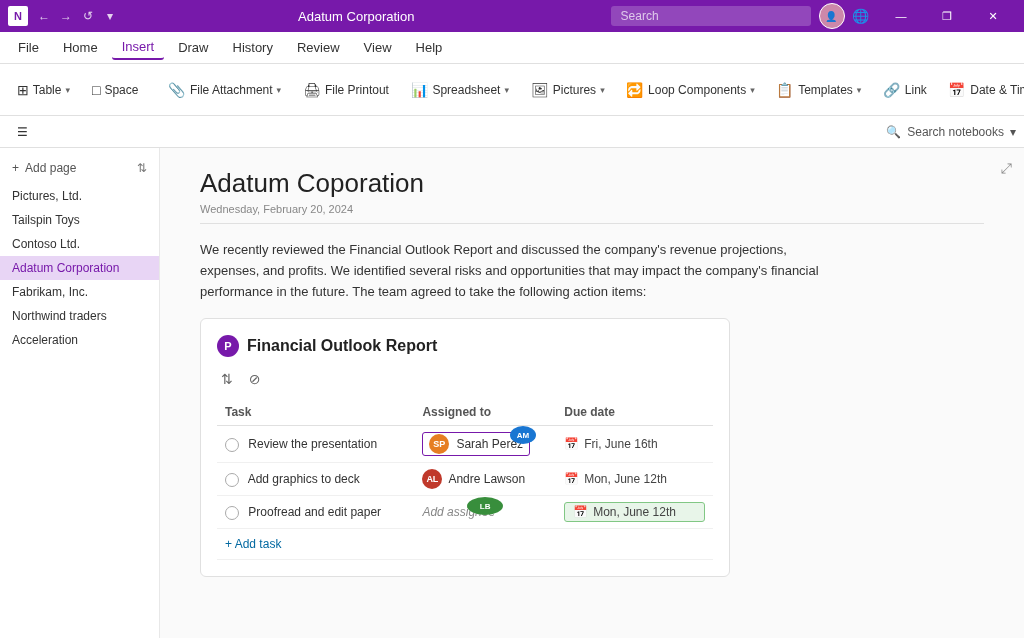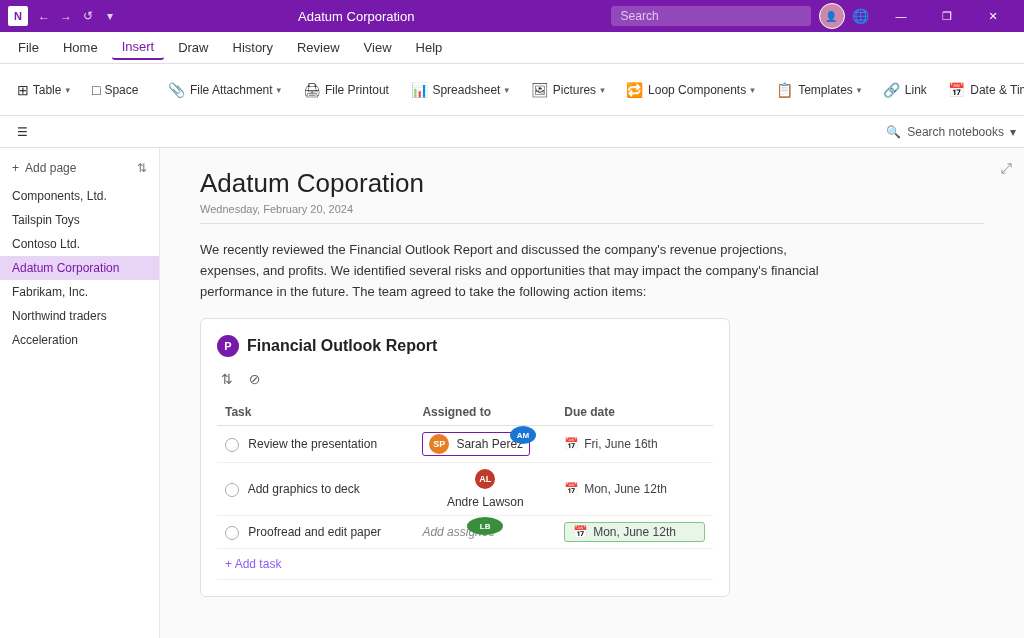--- a/index.html
+++ b/index.html
@@ -229,21 +229,20 @@
       border: 1.5px solid #aaa;
       border-radius: 50%;
       display: inline-block;
       margin-right: 6px;
       vertical-align: middle;
     }
     .assignee-cell {
       display: flex;
       align-items: center;
       gap: 6px;
-      flex-direction: column;
     }
     .assignee-avatar {
       width: 20px; height: 20px;
       border-radius: 50%;
       display: flex; align-items: center; justify-content: center;
       font-size: 9px; font-weight: bold; color: white;
     }
     .assignee-box {
       border: 1px solid #7719aa;
       border-radius: 3px;
@@ -257,21 +256,21 @@
       color: #444;
     }
     .date-highlighted {
       background: #e8f5e9;
       border: 1px solid #81c784;
       border-radius: 3px;
       padding: 2px 8px;
     }
     .add-assignee { color: #888; font-style: italic; }
     .add-task-row td {
-      color: #8b5cf6;
+      color: #0369a1;
       cursor: pointer;
       padding: 8px 8px;
     }
 
     .am-badge {
       width: 26px; height: 18px;
       background: #1976d2;
       border-radius: 50%;
       font-size: 8px; color: white; font-weight: bold;
       display: flex; align-items: center; justify-content: center;
@@ -395,21 +394,21 @@
 
 <div class="main-layout">
 
   <div class="sidebar">
     <div class="sidebar-add-page">
       <span>+</span>
       <span>Add page</span>
       <span class="sidebar-sort-btn">⇅</span>
     </div>
     <div class="sidebar-item">
-      <span>Components, Ltd.</span>
+      <span>Pictures, Ltd.</span>
     </div>
     <div class="sidebar-item">
       <span>Tailspin Toys</span>
     </div>
     <div class="sidebar-item">
       <span>Contoso Ltd.</span>
     </div>
     <div class="sidebar-item active">
       <span>Adatum Corporation</span>
     </div>

